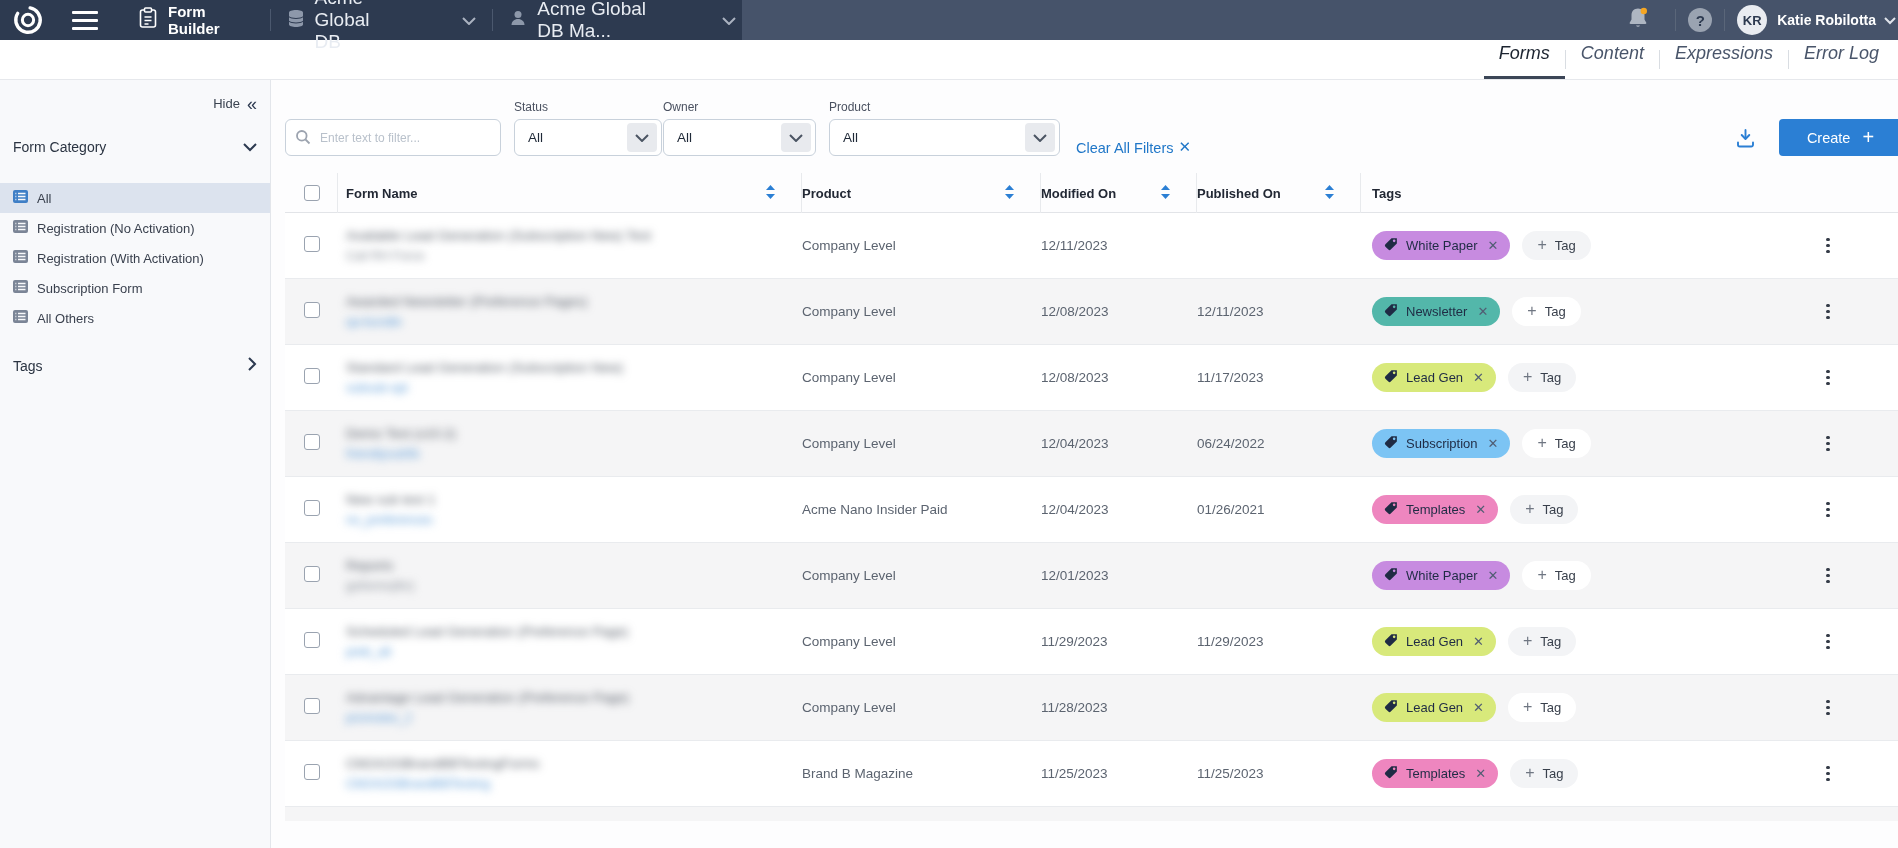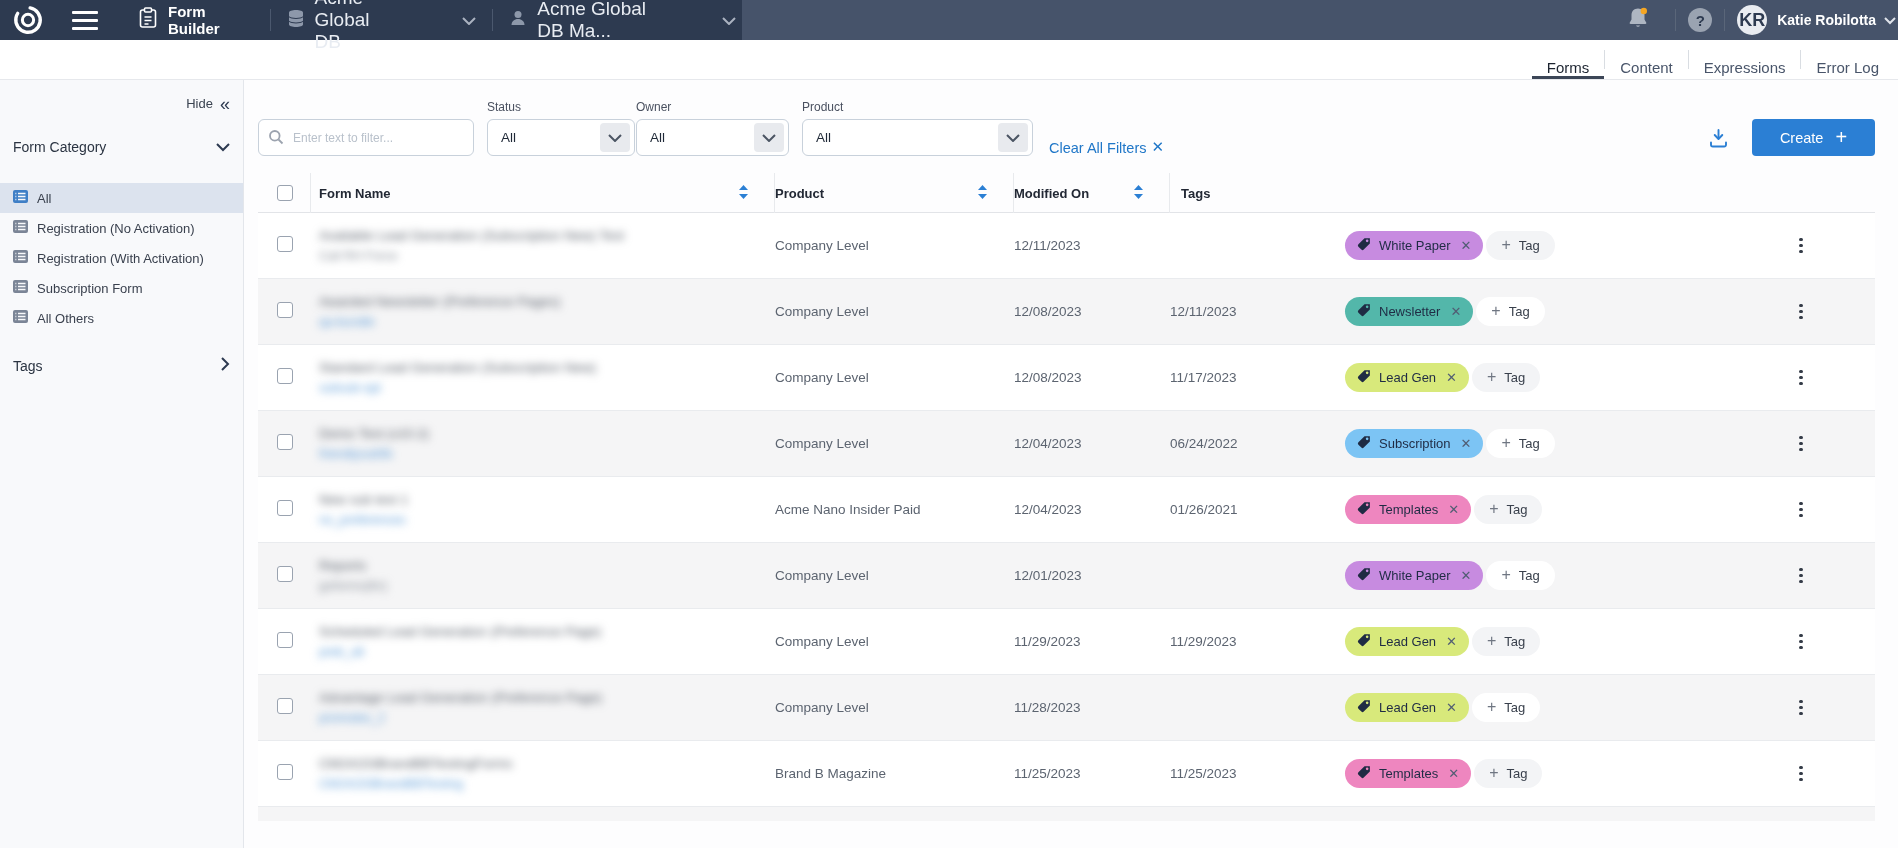--- a/index.html
+++ b/index.html
@@ -17,34 +17,34 @@
   .app-title { color:#fff; font-size:15px; font-weight:bold; }
   .nav-div { width:1px; height:22px; background:#4b586e; margin:0 10px; }
   .nav-select { display:flex; align-items:center; gap:10px; padding:0 6px; cursor:pointer; }
   .nav-select .lbl { color:#e8ecf2; font-size:19px; }
   .nav-select .chev { margin-left:52px; }
   .bell-wrap { position:relative; margin-right:14px; cursor:pointer; }
   .nav-div2 { width:1px; height:22px; background:#5a6679; margin:0 12px; }
   .q-circle { width:24px; height:24px; border-radius:50%; background:#9aa3b1; color:#2d3a50;
     font-weight:bold; font-size:15px; display:flex; align-items:center; justify-content:center; cursor:pointer; }
   .avatar { width:30px; height:30px; border-radius:50%; background:#e9ecf1; color:#2d3a50;
-    font-weight:bold; font-size:18px; display:flex; align-items:center; justify-content:center; margin-right:10px; }
+    font-weight:bold; font-size:13px; display:flex; align-items:center; justify-content:center; margin-right:10px; }
   .user-name { color:#fff; font-size:14px; font-weight:bold; margin-right:8px; white-space:nowrap; }
 
   
   .tabbar { height:40px; background:#fff; display:flex; justify-content:flex-end; align-items:stretch;
     border-bottom:1px solid #e6e8ec; padding-right:4px; }
-  .tab { display:flex; align-items:flex-end; padding:0 15px; font-size:15px; color:#49556a;
-    cursor:pointer; border-bottom:3px solid transparent; border-top:3px solid transparent; white-space:nowrap; }
+  .tab { display:flex; align-items:flex-start; padding:0 15px; font-size:18px; color:#49556a;
+    cursor:pointer; border-bottom:3px solid transparent; border-top:3px solid transparent; white-space:nowrap;font-style:italic; }
   .tab.active { color:#1c2430; border-bottom-color:#3c4657; }
   .tab-div { width:1px; background:#d9dde2; margin:10px 0; }
 
   
   .bodywrap { display:flex; height:768px; }
-  .sidebar { width:244px; background:#f8f9fb; border-right:1px solid #e3e6eb; flex:none; }
+  .sidebar { width:271px; background:#f8f9fb; border-right:1px solid #e3e6eb; flex:none; }
   .hide-row { display:flex; justify-content:flex-end; align-items:center; gap:7px; padding:16px 13px 0 0; cursor:pointer; }
   .hide-lbl { font-size:13px; color:#3a4350; }
   .hide-glyph { font-size:18px; color:#2d3a50; line-height:14px; }
   .side-head { display:flex; justify-content:space-between; align-items:center; padding:0 13px; margin-top:28px; cursor:pointer; }
   .side-head span { font-size:14px; color:#2b3442; }
   .side-list { margin-top:28px; }
   .side-item { display:flex; align-items:center; gap:9px; height:30px; padding-left:13px;
     font-size:13px; color:#3a414e; cursor:pointer; }
   .side-item.active { background:#dce3ee; }
   .side-tags { display:flex; justify-content:space-between; align-items:center; padding:0 13px; margin-top:24px; cursor:pointer; }
@@ -92,21 +92,21 @@
     border-radius:3px; background:#fff; cursor:pointer; }
   .trow { height:66px; border-bottom:1px solid #e9ebee; background:#fff; }
   .trow.gray { background:#f5f5f6; }
   .c-check { padding-left:19px; }
   .c-name { padding-left:8px; }
   .fname { font-size:13.5px; color:#565d68; filter:blur(4px); user-select:none; white-space:nowrap; overflow:hidden; }
   .fsub { font-size:12.5px; margin-top:6px; filter:blur(4px); user-select:none; white-space:nowrap; }
   .fsub.link { color:#5b9bd8; }
   .fsub.muted { color:#858c96; }
   .ctext { font-size:13.5px; color:#5c6470; }
-  .c-tags { display:flex; align-items:center; gap:3px; padding-left:11px; }
+  .c-tags { display:flex; align-items:center; gap:12px; padding-left:11px; }
   .tagpill { height:29px; border-radius:15px; display:flex; align-items:center; gap:8px; padding:0 12px; cursor:default; }
   .tagpill .tlbl { font-size:13px; color:#1f2b44; }
   .tagpill .tx { font-size:13px; color:#515d73; cursor:pointer; margin-left:2px; }
   .addtag { height:29px; border-radius:15px; display:flex; align-items:center; gap:8px; padding:0 15px;
     background:#f3f4f6; cursor:pointer; }
   .trow.gray .addtag { background:#ffffff; }
   .addtag .plus { font-size:16px; color:#6f7682; line-height:1; margin-top:-1px; }
   .addtag .albl { font-size:13px; color:#39404c; }
   .c-menu { display:flex; justify-content:center; }
   .kebab { display:flex; flex-direction:column; gap:2.5px; align-items:center; cursor:pointer; padding:4px; }
@@ -351,20 +351,27 @@
                 <path d="M4.5 14L0 9h9z"></path>
               </svg></span>
           </div>
           <div class="th">
             <span>Modified On</span>
             <span><svg width="9" height="14" viewBox="0 0 9 14" fill="#2b7fd4">
                 <path d="M4.5 0L9 5H0z"></path>
                 <path d="M4.5 14L0 9h9z"></path>
               </svg></span>
           </div>
+          <div class="th">
+            <span>Published On</span>
+            <span><svg width="9" height="14" viewBox="0 0 9 14" fill="#2b7fd4">
+                <path d="M4.5 0L9 5H0z"></path>
+                <path d="M4.5 14L0 9h9z"></path>
+              </svg></span>
+          </div>
           <div class="th no-sort">
             <span>Tags</span>
           </div>
         </div>
       <div id="tbody">
           <div class="grid trow">
             <div class="c-check"><input class="cb" type="checkbox" style=""></div>
             <div class="c-name">
               <div class="fname">Available Lead Generation (Subscription New) Test</div>
               <div class="fsub muted">Call RH Force</div>

